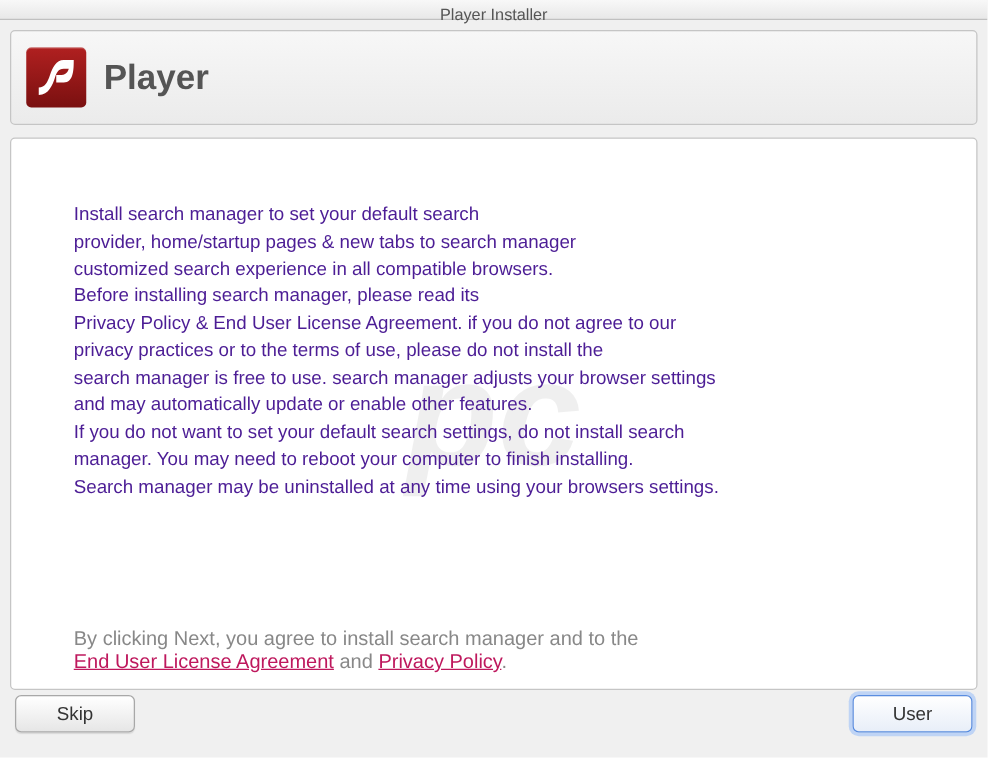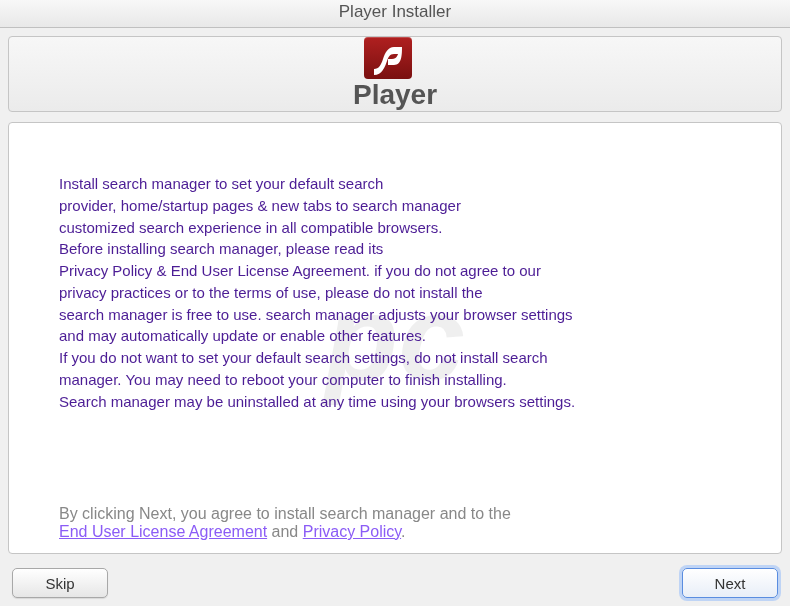--- a/index.html
+++ b/index.html
@@ -4,44 +4,43 @@
   <style>
     * { margin: 0; padding: 0; box-sizing: border-box; }
     body {
       font-family: -apple-system, "Helvetica Neue", Helvetica, Arial, sans-serif;
       background: #f0f0f0;
       width: 790px;
       height: 606px;
       position: relative;
     }
     .titlebar {
-      height: 28px;
+      height: 16px;
       background: linear-gradient(to bottom, #f8f8f8, #e8e8e8);
       border-bottom: 1px solid #c0c0c0;
       text-align: center;
       line-height: 24px;
-      font-size: 17px;
+      font-size: 13px;
       color: #555;
     }
     .window-body {
       padding: 8px;
       height: calc(100% - 24px);
       display: flex;
       flex-direction: column;
     }
     .header-panel {
       border: 1px solid #c5c5c5;
       border-radius: 4px;
       background: linear-gradient(to bottom, #f7f7f7, #ebebeb);
       height: 76px;
       display: flex;
       align-items: center;
       padding: 0 12px;
       margin-bottom: 10px;
-      flex-direction: column;
     }
     .flash-icon {
       width: 48px;
       height: 48px;
       background: linear-gradient(to bottom, #b02020, #7a1010);
       border-radius: 4px;
       position: relative;
       margin-right: 14px;
       box-shadow: inset 0 1px 0 rgba(255,255,255,0.2);
     }
@@ -88,28 +87,28 @@
       z-index: 1;
     }
     .spacer { flex: 1; }
     .footer {
       font-size: 16px;
       color: #888;
       position: relative;
       z-index: 1;
     }
     .footer a {
-      color: #8b5cf6;
+      color: #be185d;
       text-decoration: underline;
       cursor: pointer;
     }
     .button-row {
       display: flex;
       justify-content: space-between;
-      padding: 14px 4px 4px 4px;
+      padding: 4px 4px 4px 4px;
       align-items: center;
     }
     .btn {
       min-width: 96px;
       height: 30px;
       border: 1px solid #a8a8a8;
       border-radius: 5px;
       background: linear-gradient(to bottom, #ffffff, #e6e6e6);
       font-size: 15px;
       color: #333;
@@ -161,16 +160,16 @@
     <div class="spacer"></div>
 
     <div class="footer">
       <span>By clicking Next, you agree to install search manager and to the</span><br>
       <a>End User License Agreement</a><span> and </span><a>Privacy Policy</a>.
     </div>
   </div>
 
   <div class="button-row">
     <button class="btn">Skip</button>
-    <button class="btn primary">Next</button>
+    <button class="btn primary">User</button>
   </div>
 
 </div>
 
 </body></html>

